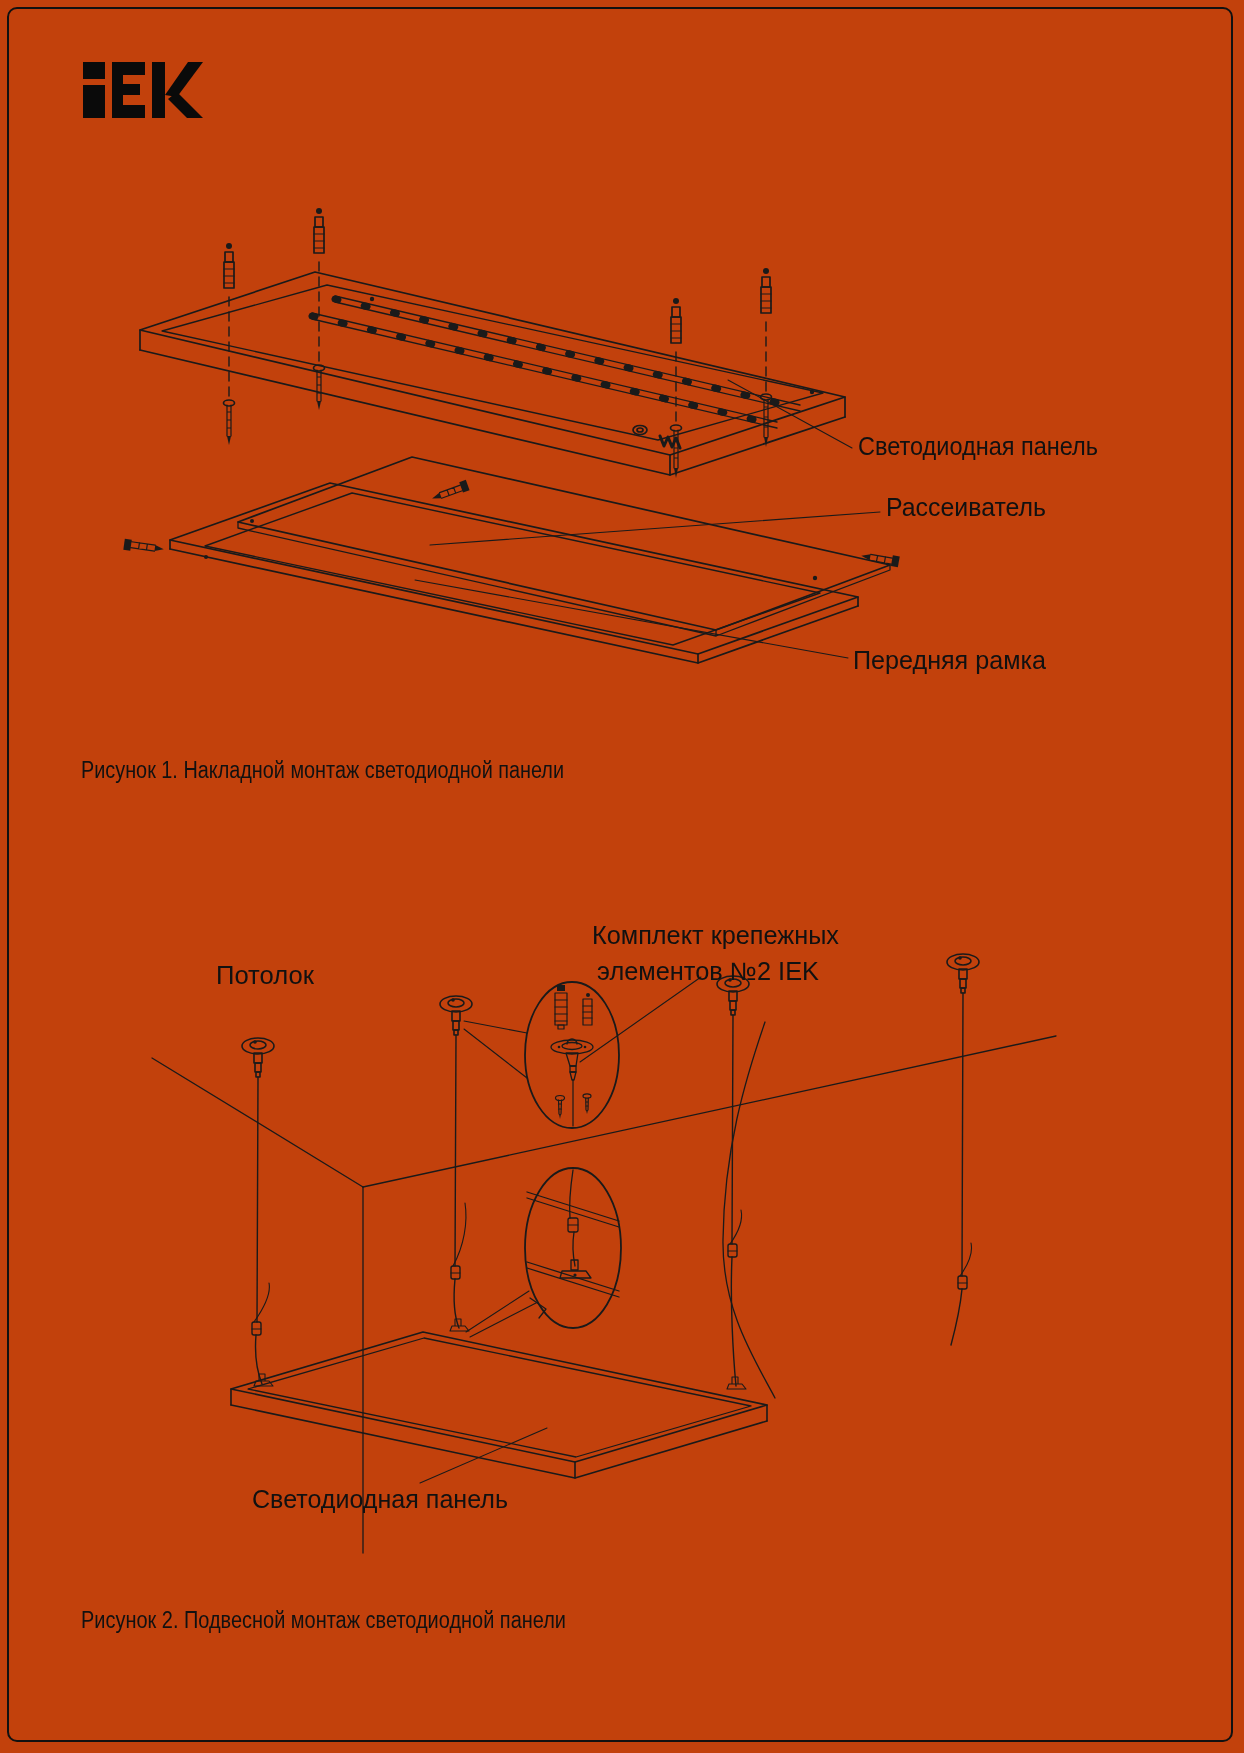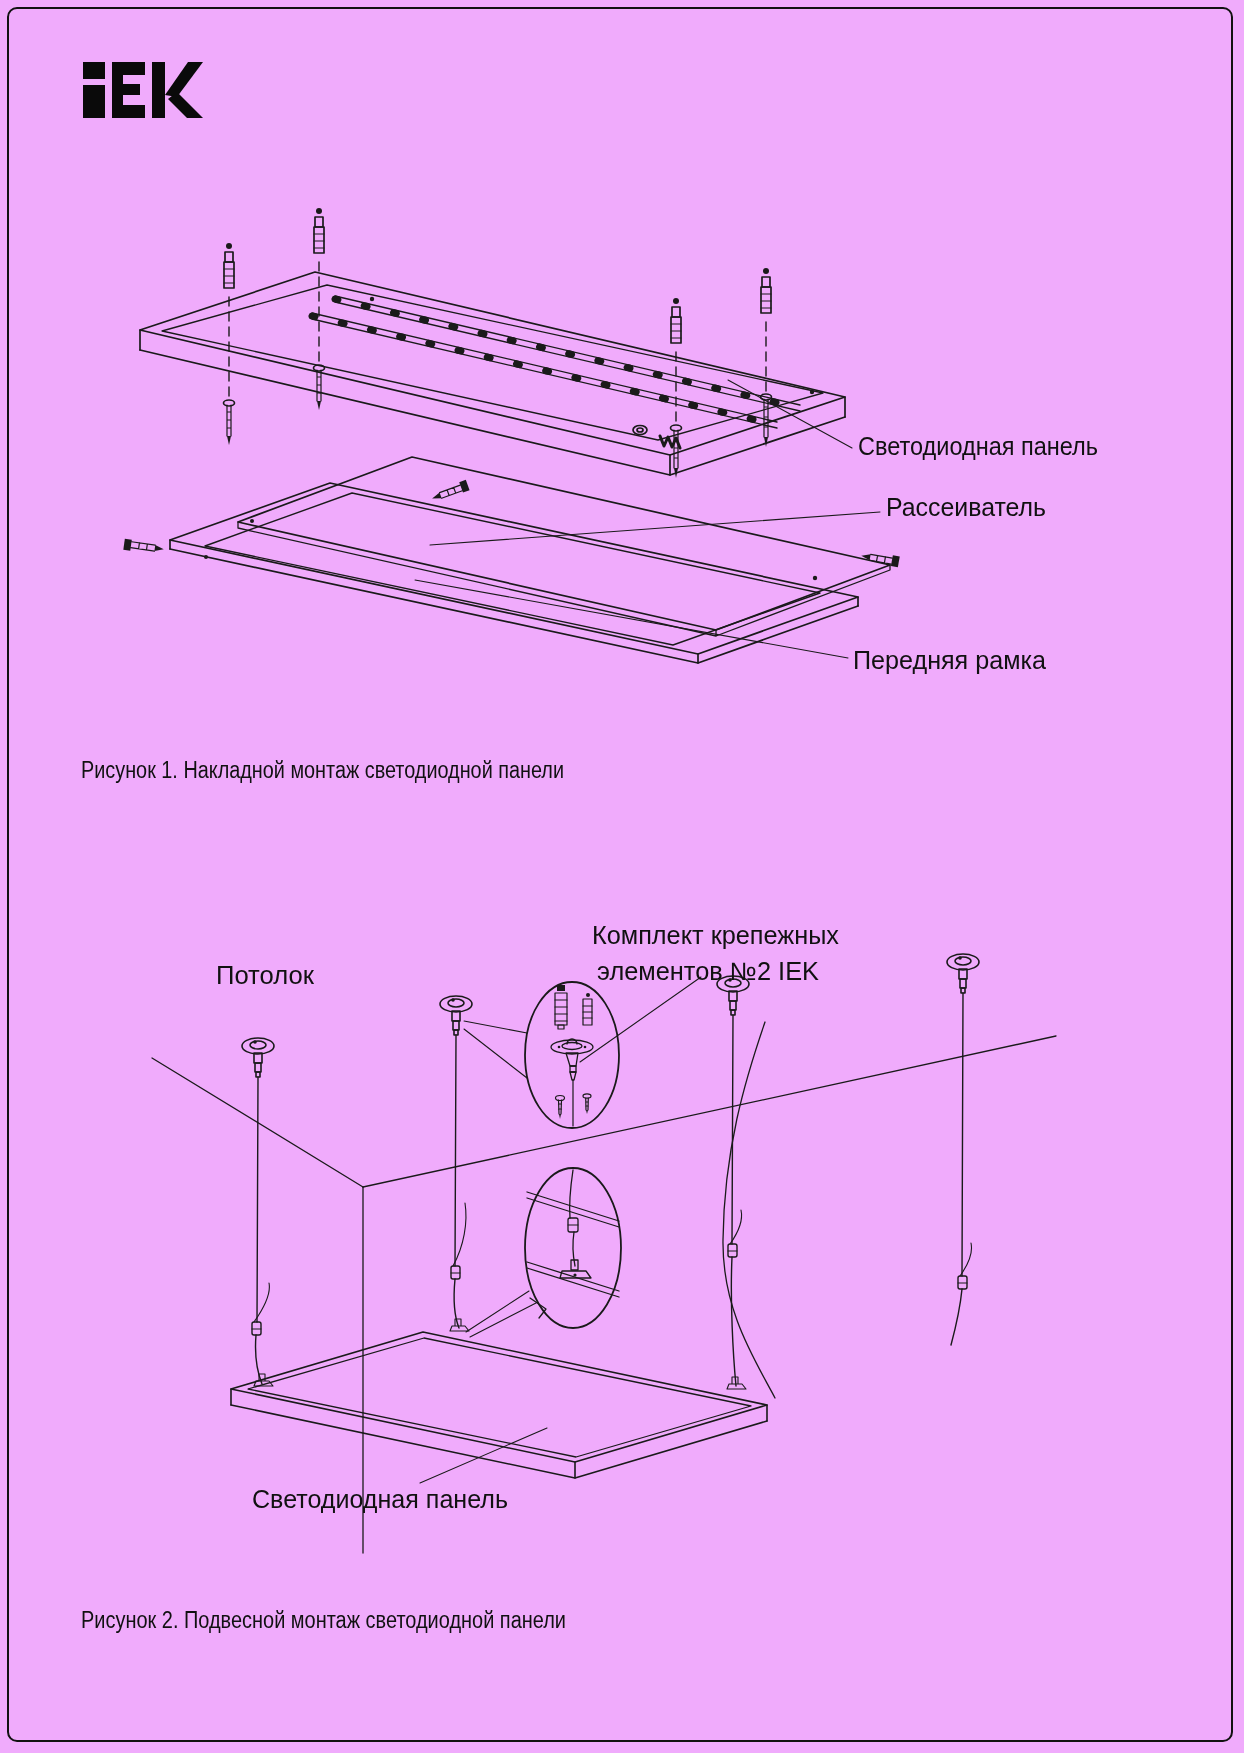--- a/index.html
+++ b/index.html
@@ -1,19 +1,19 @@
 <!DOCTYPE html>
 <html><head>
 <meta charset="utf-8">
 <style>
   html,body{margin:0;padding:0;background:#e8e8e8;}
   .page{
     position:relative;
     width:1244px;height:1753px;
-    background:#f0abfc;
+    background:#c2410c;
     font-family:"Liberation Sans", sans-serif;
     overflow:hidden;
   }
   .page-border{
     position:absolute;left:7px;top:7px;
     width:1226px;height:1735px;
     border:2.5px solid #111;
     border-radius:10px;
     box-sizing:border-box;
     pointer-events:none;

